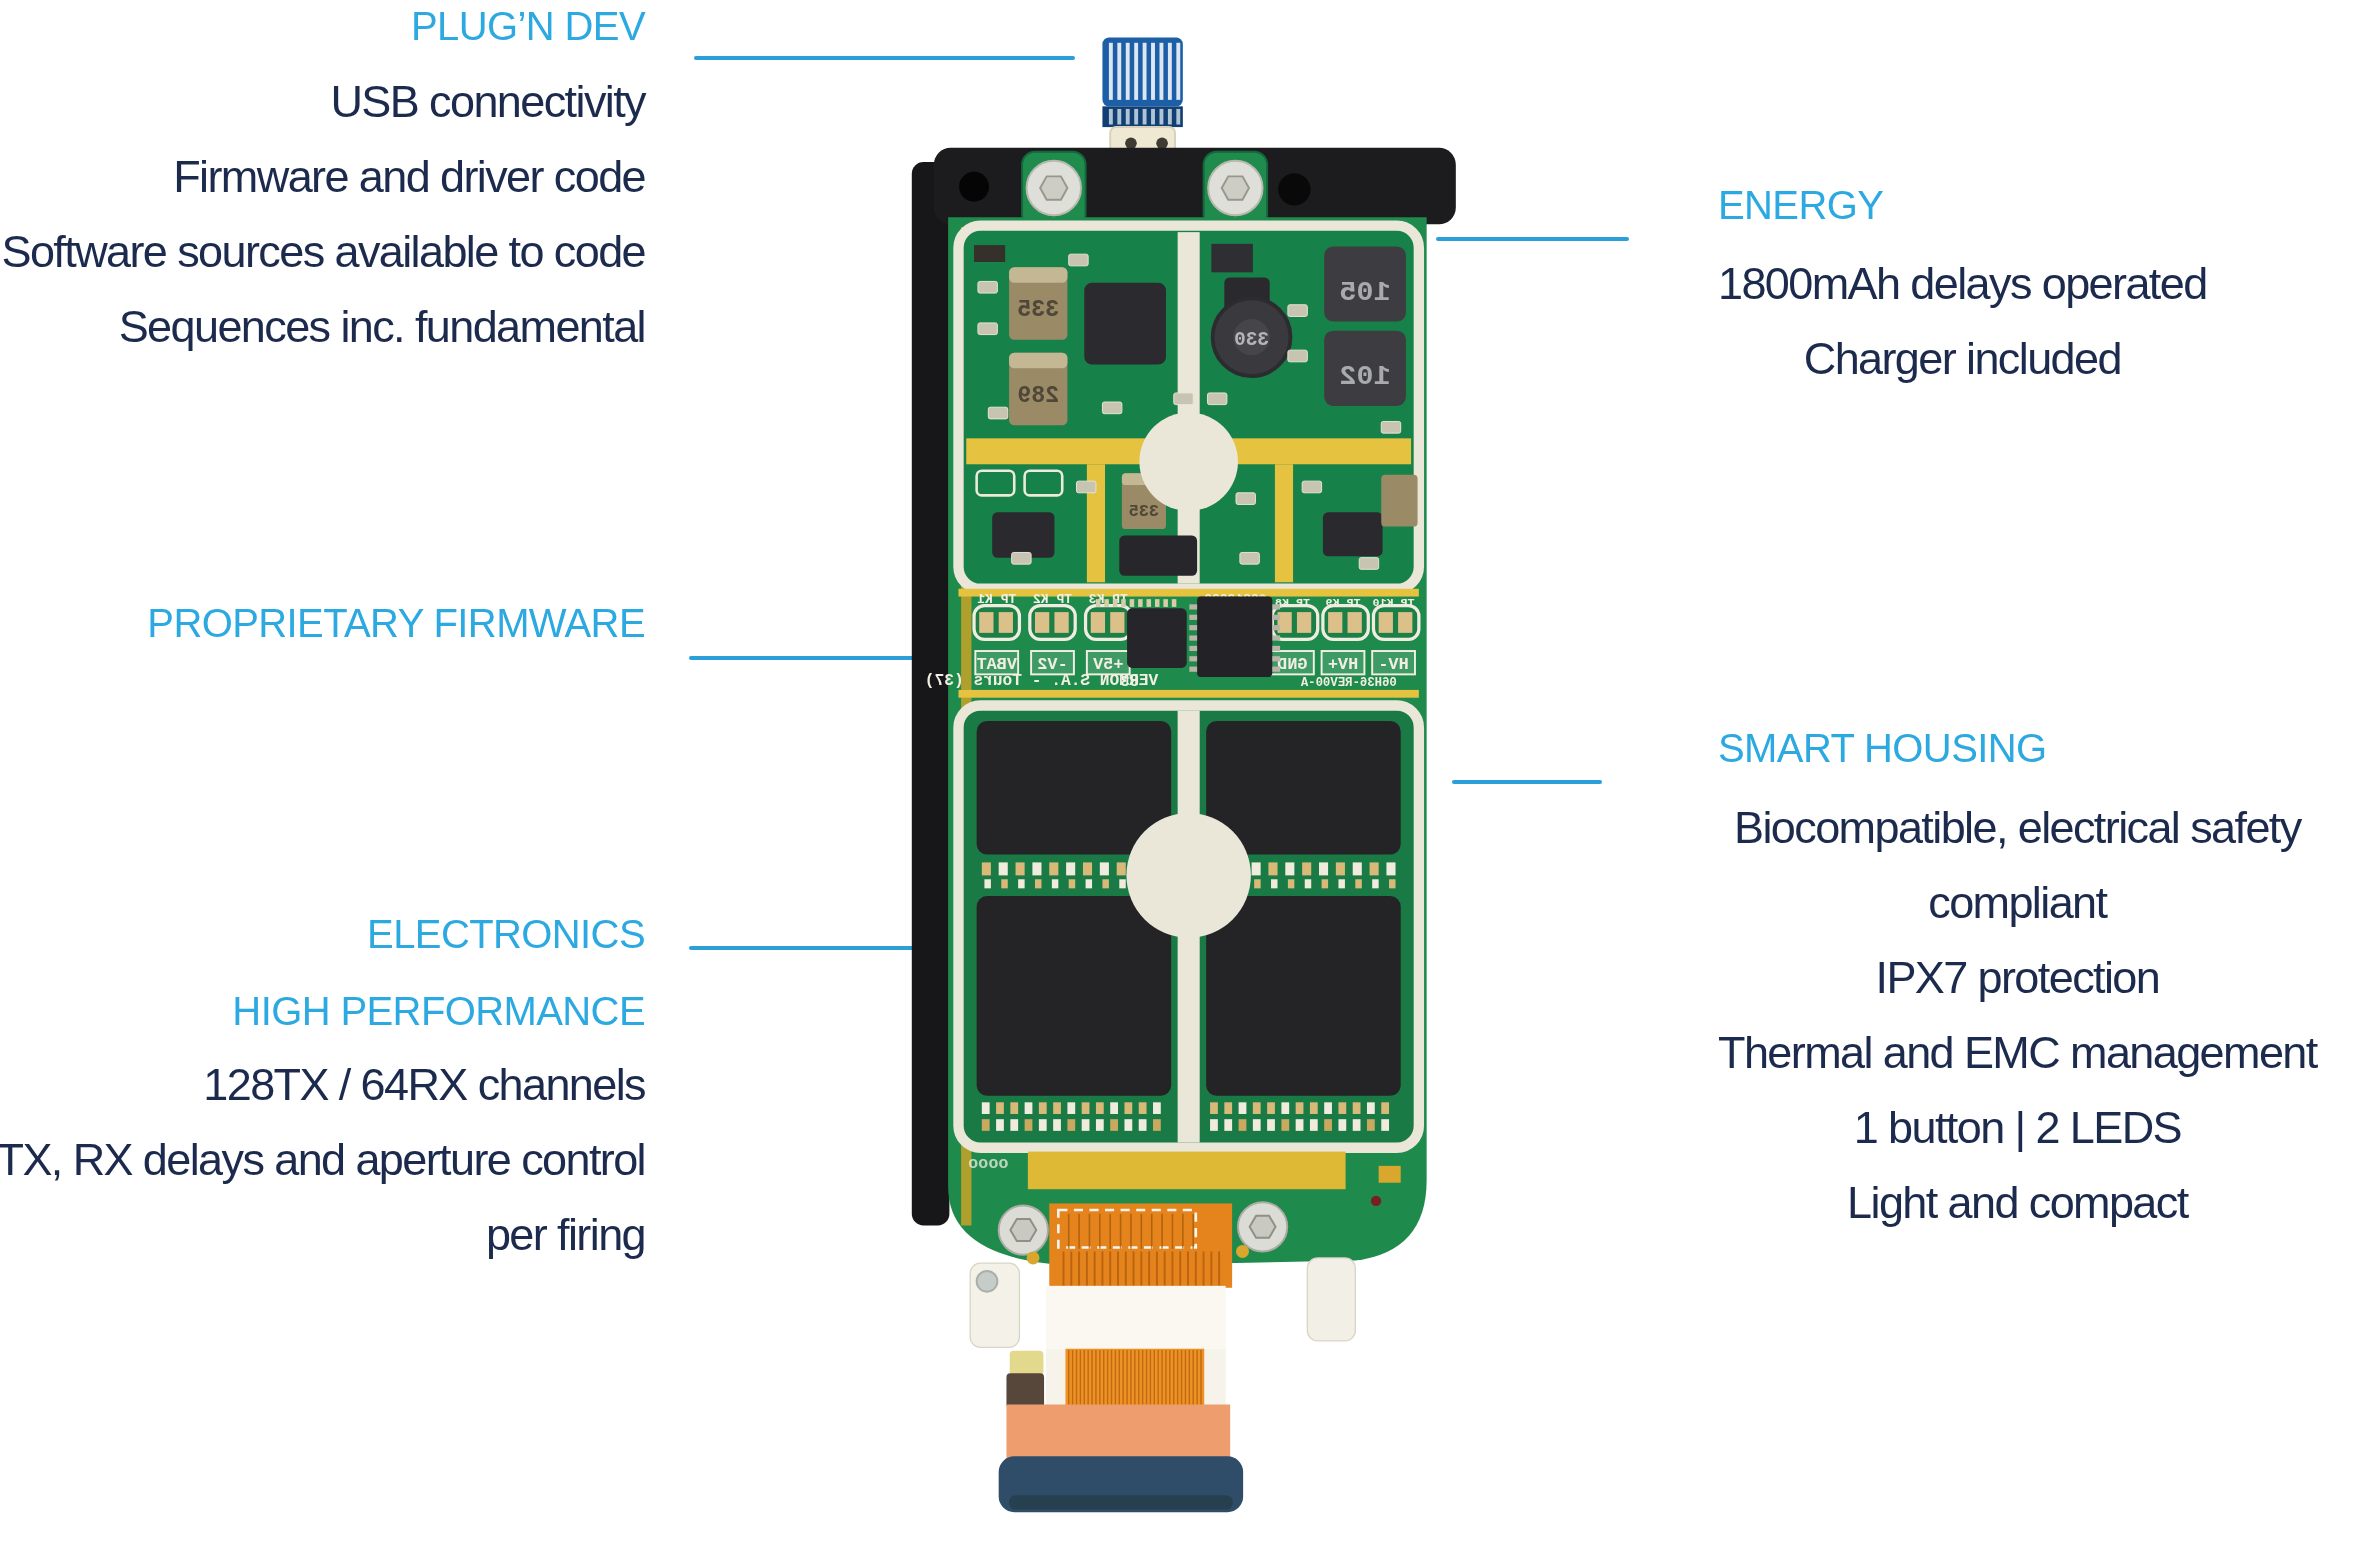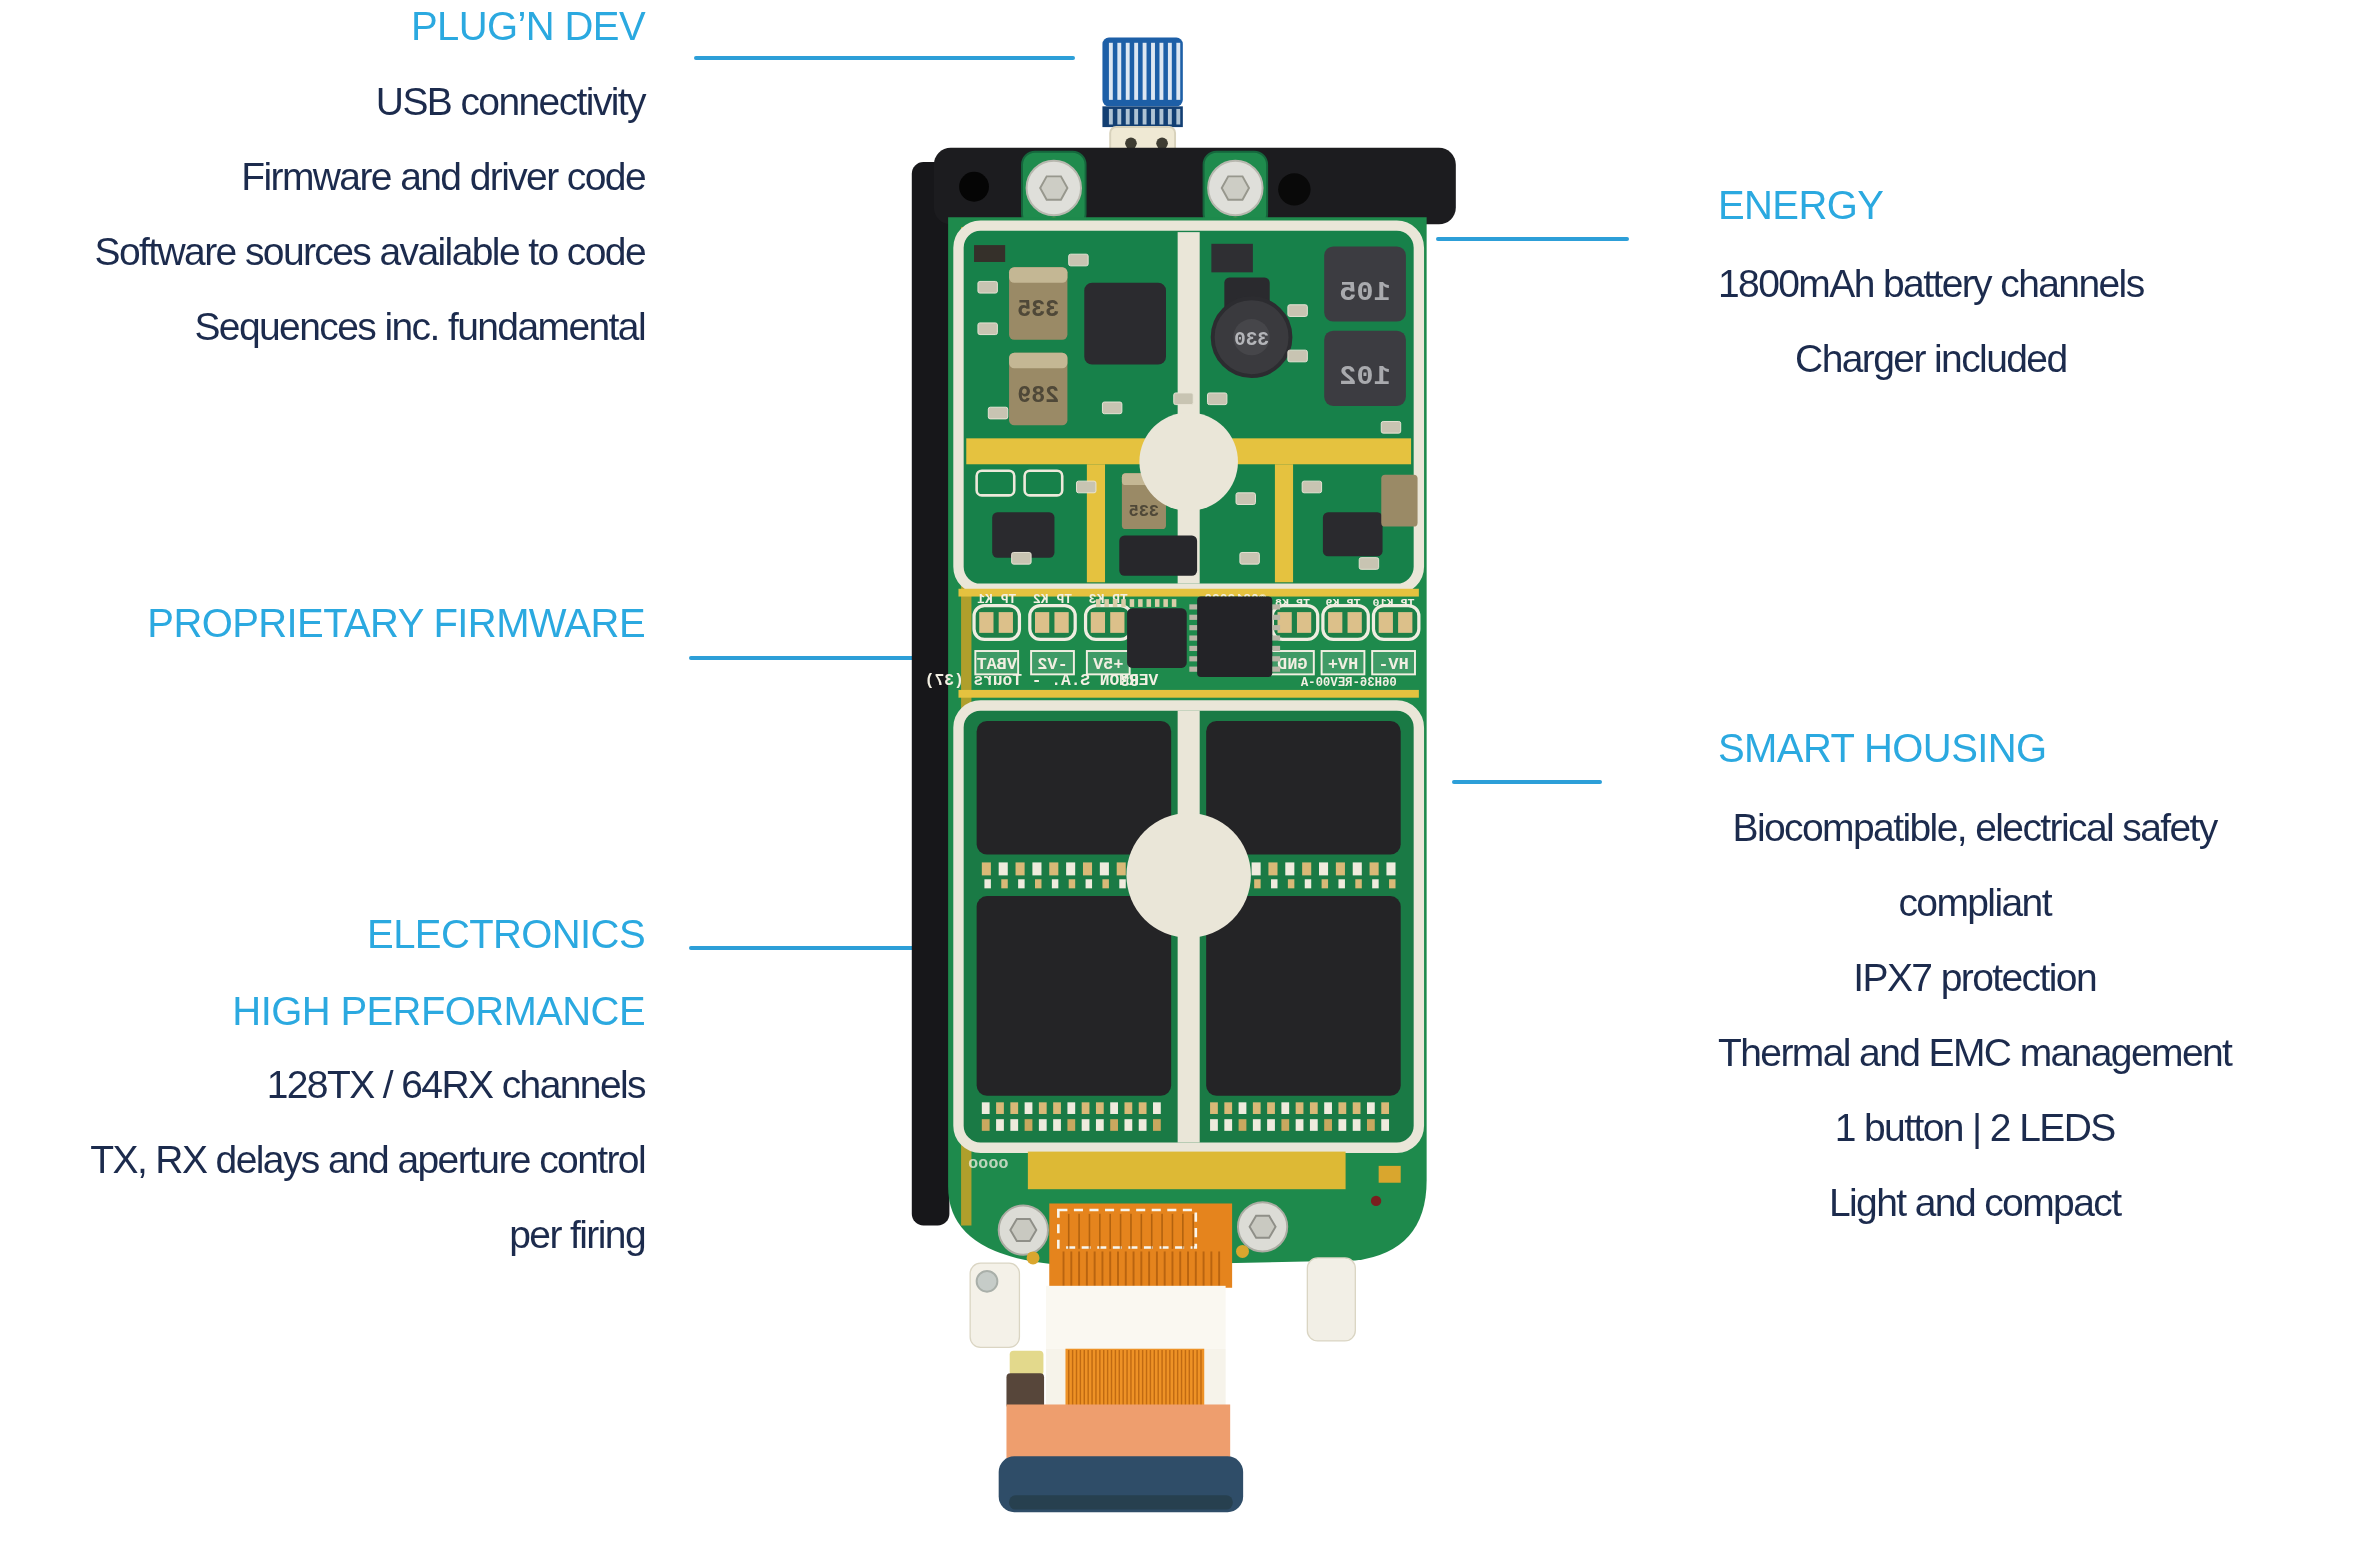--- a/index.html
+++ b/index.html
@@ -6,21 +6,21 @@
   .canvas{position:relative;width:2354px;height:1564px;background:#ffffff;overflow:hidden;
           font-family:"Liberation Sans",sans-serif;}
   
   .col{position:absolute;}
   .col-left{right:1709px;text-align:right;}
   .col-right{left:1718px;text-align:center;}
   .blk{position:absolute;white-space:nowrap;}
   .col-left .blk{right:0;}
   .col-right .blk{left:0;}
   .hd{font-size:40px;font-weight:500;letter-spacing:-0.6px;color:#2BA9E0;line-height:52px;}
-  .bd{font-size:39px;font-weight:400;letter-spacing:-1.6px;color:#1C2B4D;line-height:75px;}
+  .bd{font-size:45px;font-weight:400;letter-spacing:-1.6px;color:#1C2B4D;line-height:75px;}
   .leader{position:absolute;height:3.9px;background:#2D9FD8;border-radius:1.9px;}
   svg{position:absolute;left:0;top:0;}
   .silk{font-family:"Liberation Mono",monospace;font-weight:bold;fill:#F2EFE2;}
   .complbl{font-family:"Liberation Mono",monospace;font-weight:bold;}
 </style>
 </head>
 <body>
 
 <div class="canvas">
 
@@ -42,21 +42,21 @@
     <div class="blk bd" style="top:1047px;">
       <div>128TX / 64RX channels</div>
       <div>TX, RX delays and aperture control</div>
       <div>per firing</div>
     </div>
   </div>
 
   <div class="col col-right" style="top:0;width:635px;height:1564px;">
     <div class="blk hd" style="top:179px;">ENERGY</div>
     <div class="blk bd" style="top:246px;">
-      <div>1800mAh battery channels</div>
+      <div>1800mAh delays operated</div>
       <div>Charger included</div>
     </div>
 
     <div class="blk hd" style="top:722px;">SMART HOUSING</div>
     <div class="blk bd" style="top:790px;">
       <div>Biocompatible, electrical safety</div>
       <div>compliant</div>
       <div>IPX7 protection</div>
       <div>Thermal and EMC management</div>
       <div>1 button | 2 LEDS</div>

